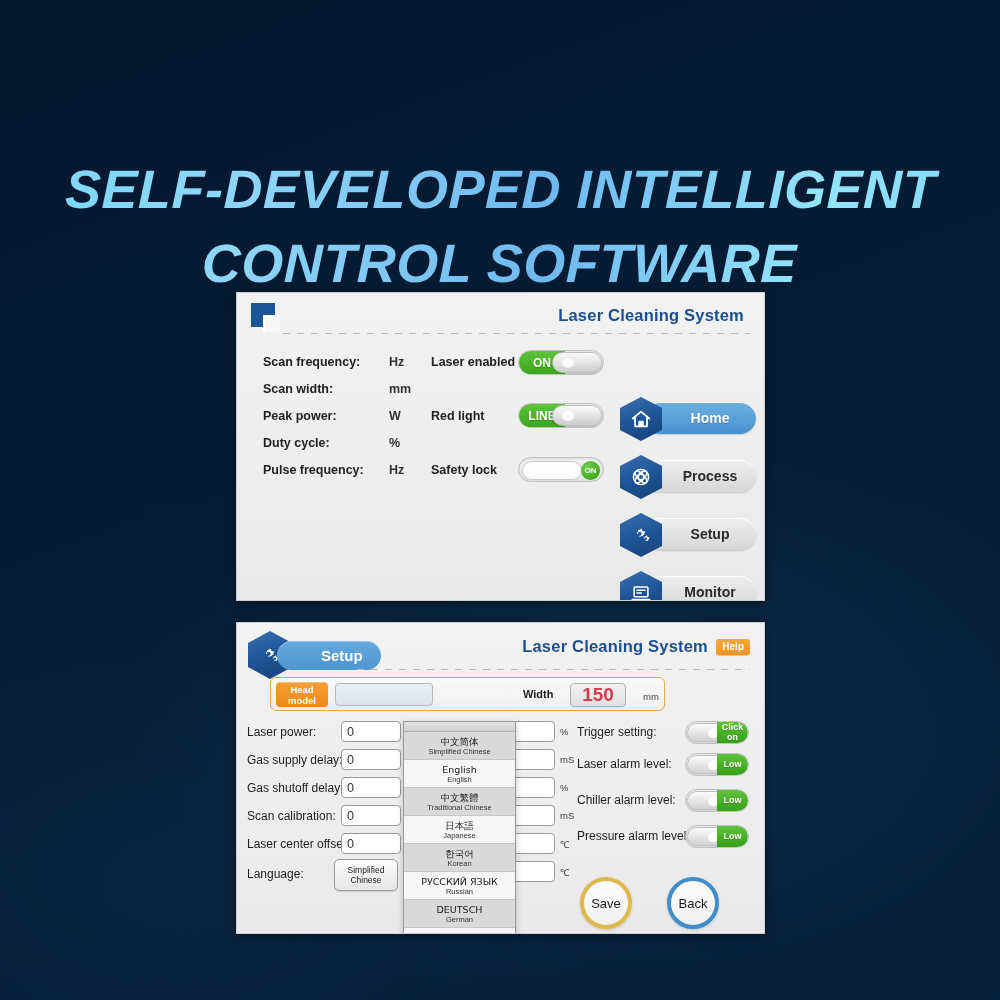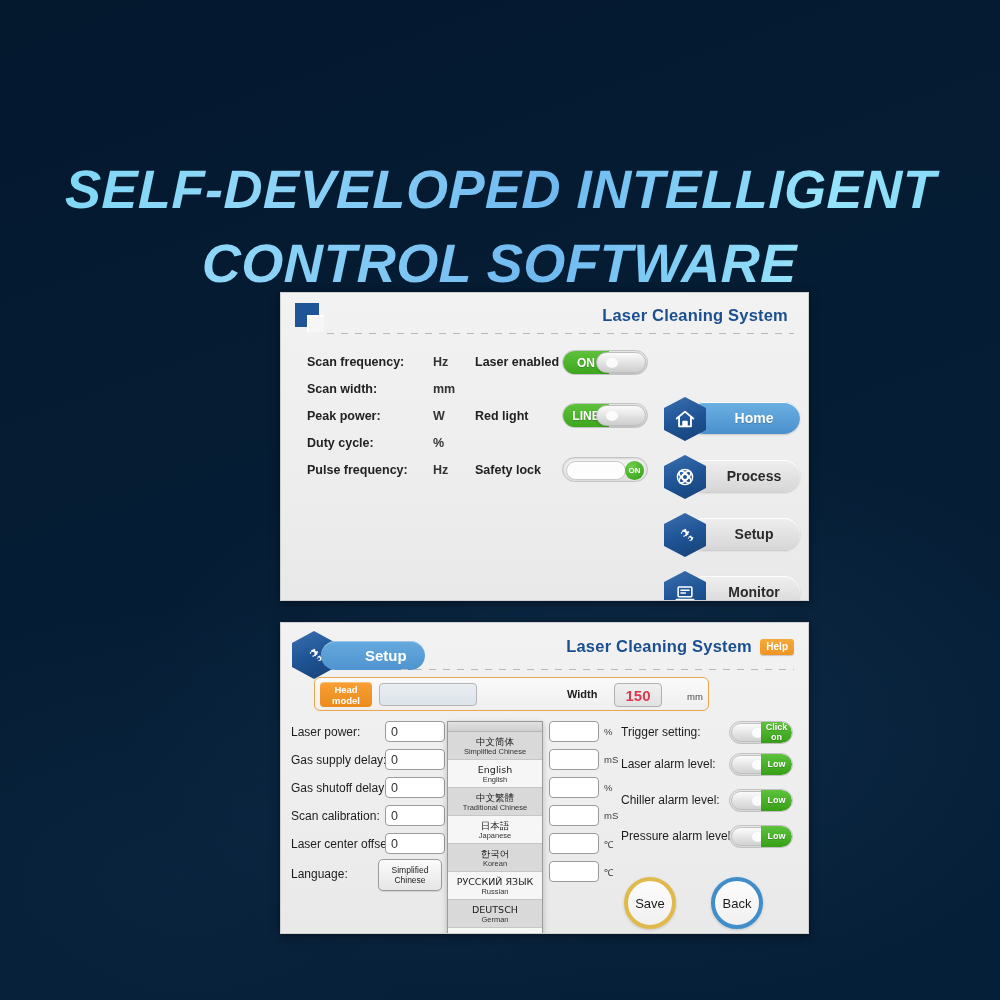--- a/index.html
+++ b/index.html
@@ -36,21 +36,20 @@
   }
   #headline .l2 { display: block; }
 
   
   .panel {
     position: absolute;
     background: linear-gradient(180deg, #f2f2f2 0%, #eeeeee 55%, #e9e9e9 100%);
     border: 1px solid #cfcfcf;
     box-shadow: 0 2px 9px rgba(0,0,0,0.45);
     overflow: hidden;
-    margin-left: 44px;
   }
   #panel-home  { left: 236px; top: 292px; width: 529px; height: 309px; }
   #panel-setup { left: 236px; top: 622px; width: 529px; height: 312px; }
 
   
   .hdr { position: relative; height: 46px; }
   .logo {
     position: absolute; left: 14px; top: 10px; width: 24px; height: 24px;
     background: #1f5496;
   }
@@ -202,25 +201,25 @@
   .head-input {
     position: absolute; left: 64px; top: 5px; width: 98px; height: 23px;
     border: 1px solid #b6b6b6; border-radius: 4px;
     background: linear-gradient(180deg, #e9eef2, #dde4ea);
   }
   .width-label {
     position: absolute; left: 252px; top: 10px;
     font-size: 11px; font-weight: bold; color: #1d1d1d;
   }
   .width-input {
-    position: absolute; left: 299px; top: 5px; width: 48px; height: 24px;
+    position: absolute; left: 299px; top: 5px; width: 56px; height: 24px;
     border: 1px solid #b0b0b0; border-radius: 4px;
     background: linear-gradient(180deg, #f0f0f0, #e2e2e2);
     display: flex; align-items: center; justify-content: center;
-    color: #d83a52; font-size: 15px; font-weight: bold;
+    color: #d83a52; font-size: 19px; font-weight: bold;
   }
   .width-unit {
     position: absolute; left: 372px; top: 13px;
     font-size: 9.5px; color: #4a4a4a;
   }
 
   .s-label {
     position: absolute; left: 10px; font-size: 12px; color: #1d1d1d;
     white-space: nowrap;
   }
@@ -281,21 +280,21 @@
     background: linear-gradient(180deg, #fdfdfd, #f0f0f0);
     display: flex; align-items: center; justify-content: center;
     font-size: 13px; color: #1b1b1b;
     box-shadow: 0 1px 3px rgba(0,0,0,0.16);
   }
   #btn-save { left: 343px; top: 208px; border: 4px solid #e0b94c; }
   #btn-back { left: 430px; top: 208px; border: 4px solid #3f8dcb; }
 
   
   .dropdown {
-    position: absolute; left: 166px; top: 52px; width: 96px;
+    position: absolute; left: 166px; top: 52px; width: 113px;
     border: 1px solid #9a9a9a;
     background: #e7e7e7;
     z-index: 30;
     box-shadow: 0 2px 6px rgba(0,0,0,0.22);
   }
   .dd-head {
     height: 10px;
     background: linear-gradient(180deg, #e2e2e2, #cfcfcf);
     border-bottom: 1px solid #b5b5b5;
   }

